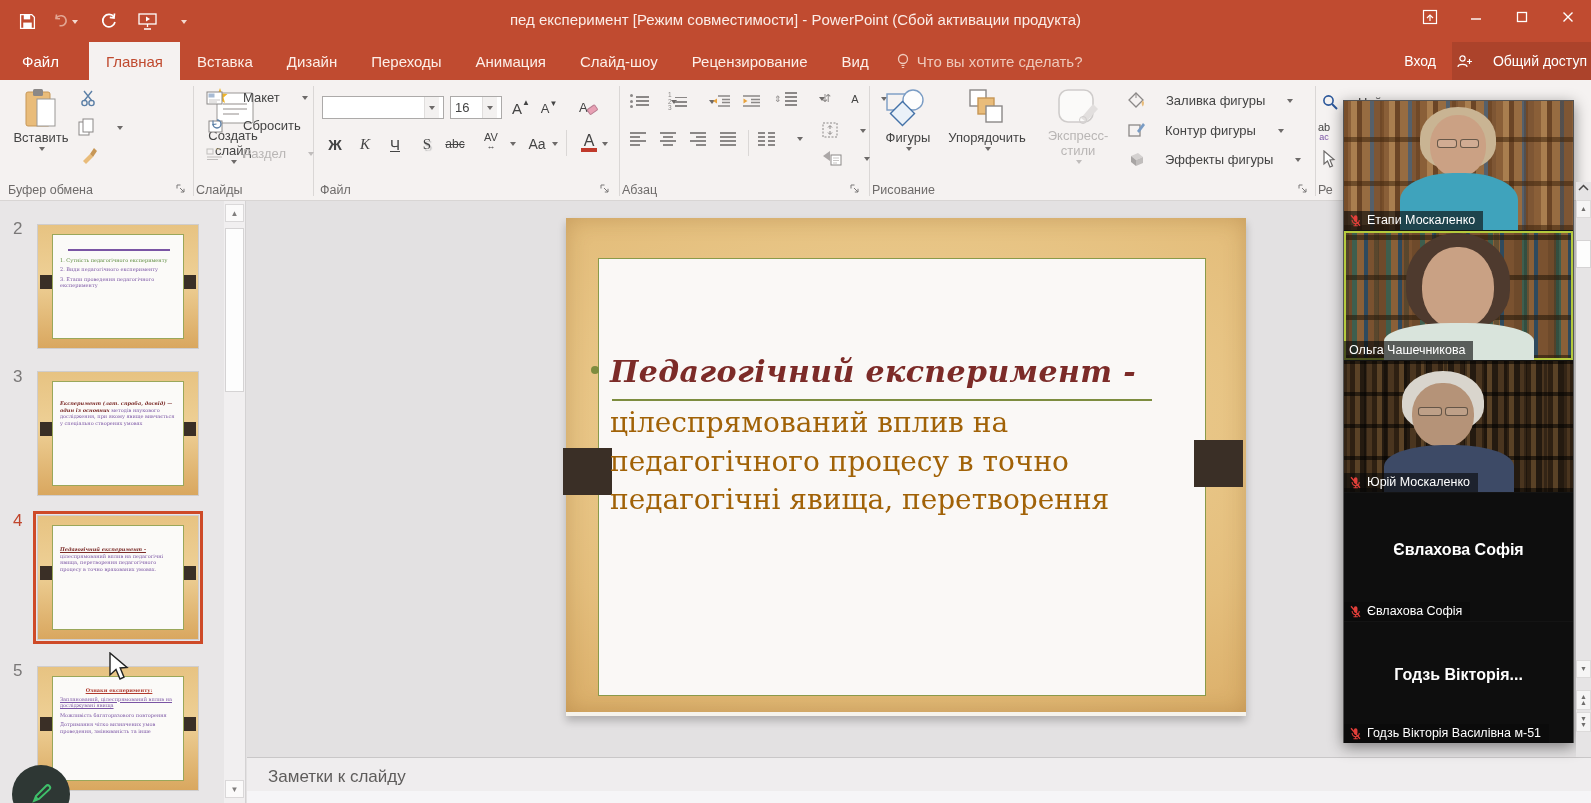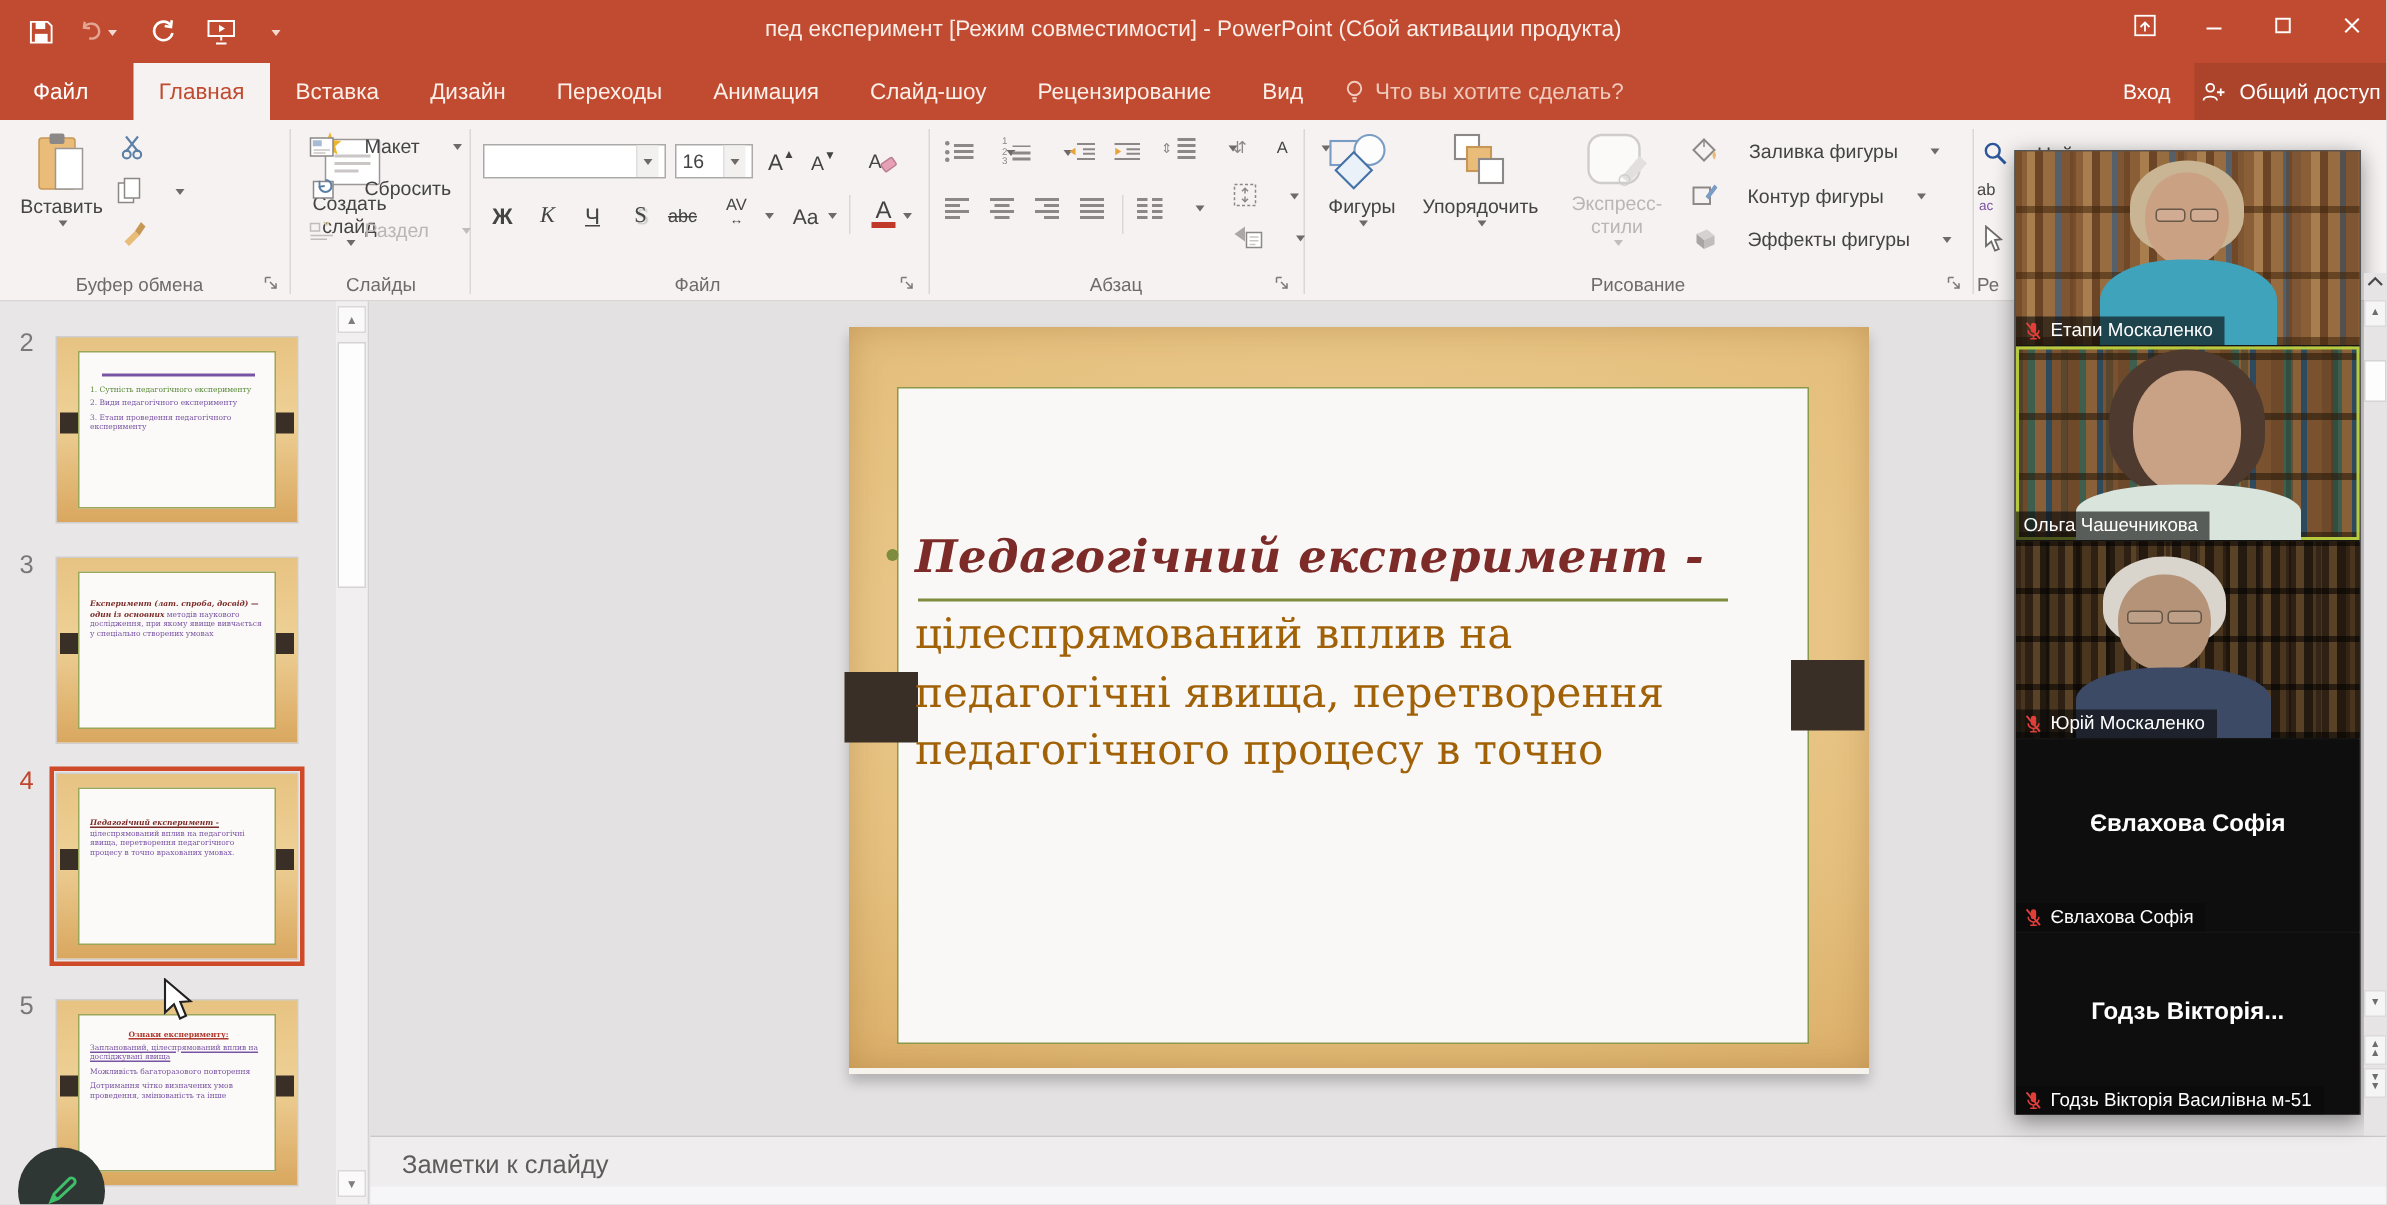--- a/index.html
+++ b/index.html
@@ -15,25 +15,25 @@
 .car{display:inline-block;width:0;height:0;border:3.5px solid transparent;border-top:4.5px solid #6d6a69;margin-left:2px;position:relative;top:2px}
 .car.w{border-top-color:#F4D9CF}
 
 #tabrow{left:0;top:42px;width:1591px;height:38px;background:#C04B30;display:flex;align-items:stretch;color:#FDEFE9;font-size:15px}
 .tab{display:flex;align-items:center;padding:0 17px}
 .tab.file{background:#C04B30;color:#fff;padding:0 22px}
 .tab.active{background:#F5F2F1;color:#C04B30}
 #tellme{display:flex;align-items:center;gap:7px;padding:0 10px;color:#EFC9BB}
 #acct{position:absolute;right:0;top:42px;height:38px;display:flex;align-items:center;font-size:14px;color:#fff}
 #signin{padding:0 16px}
-#share{display:flex;align-items:center;gap:9px;background:rgba(0,0,0,.10);height:38px;padding:0 4px}
+#share{display:flex;align-items:center;gap:20px;background:rgba(0,0,0,.10);height:38px;padding:0 4px}
 
 #ribbon{left:0;top:80px;width:1591px;height:121px;background:#F5F2F1;border-bottom:1px solid #D8D5D4;font-size:13px;color:#444}
 .vsep{position:absolute;top:6px;height:110px;width:1px;background:#DAD7D6}
-.glabel{position:absolute;top:103px;font-size:12.5px;color:#6E6B6A;text-align:center}
+.glabel{position:absolute;top:103px;font-size:12.5px;color:#6E6B6A;}
 .launch{position:absolute;top:104px;width:11px;height:11px}
 .bigbtn{position:absolute;display:flex;flex-direction:column;align-items:center;color:#444;text-align:center;line-height:15px}
 .sbtn{position:absolute;display:flex;align-items:center;gap:20px}
 .dis{color:#B9B6B5}
 .combo{position:absolute;height:23px;background:#fff;border:1px solid #ACAAA9;display:flex;align-items:center;font-size:13px;padding:0 4px}
 .combo .arr{margin-left:auto;width:15px;height:21px;display:flex;align-items:center;justify-content:center;border-left:1px solid #E0DEDD;background:#F3F1F0}
 .glyphbtn{position:absolute;width:26px;height:24px;display:flex;align-items:center;justify-content:center;font-size:15px;color:#444}
 .lnstack{display:flex;flex-direction:column;gap:2.5px}
 .lnstack i{display:block;height:1.6px;background:#8B8887}
 
@@ -585,22 +585,22 @@
   <div class="abs" id="slide">
     <div id="slide-inner"></div>
   </div>
   <div class="abs slab" style="left:563px;top:448px"></div>
   <div class="abs slab" style="left:1194px;top:440px"></div>
   <div class="abs" id="sl-bullet"></div>
   <div class="abs" id="sl-heading">Педагогічний експеримент -</div>
   <div class="abs" id="sl-underline"></div>
   <div class="abs" id="sl-body">
     <div>цілеспрямований вплив на</div>
+    <div>педагогічного процесу в точно</div>
     <div>педагогічні явища, перетворення</div>
-    <div>педагогічного процесу в точно</div>
   </div>
 
   <div class="abs" id="notesbar">
     <div id="notes-ph">Заметки к слайду</div>
   </div>
   <div class="abs" id="statusstrip"></div>
 
   <div class="abs" id="vpanel">
 
     <div class="tile shelfL" style="top:0;height:129px">

